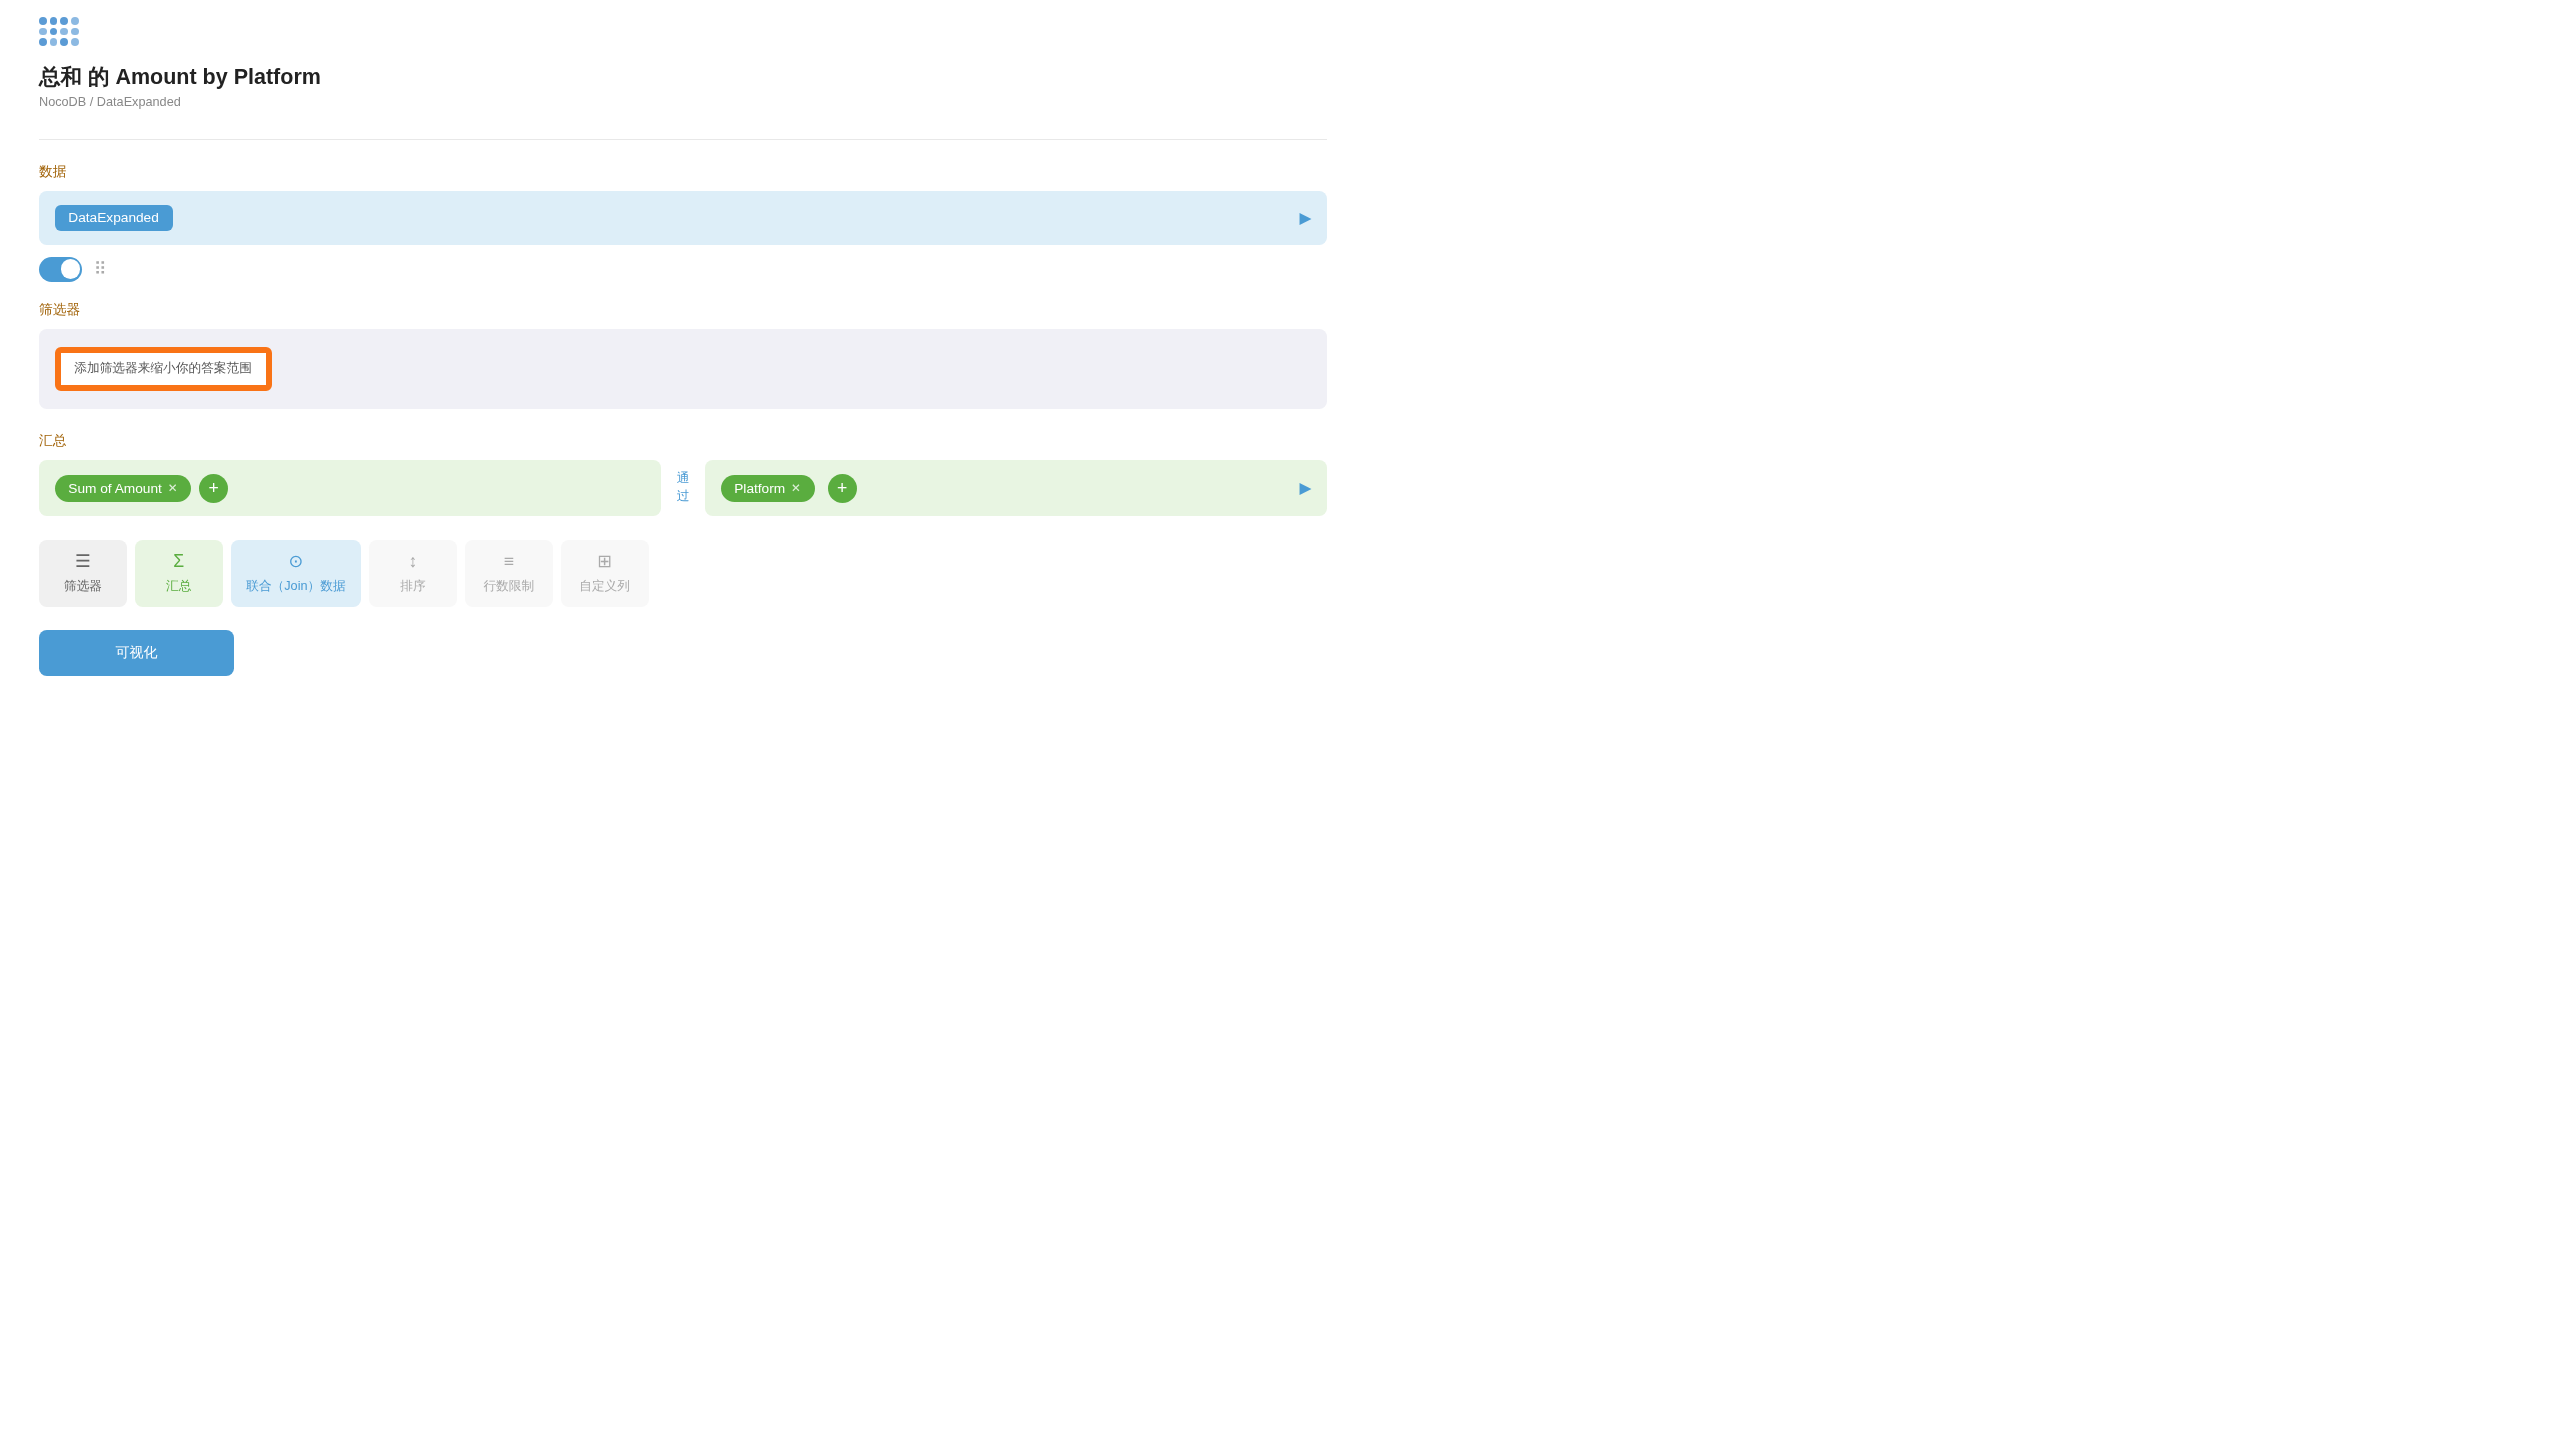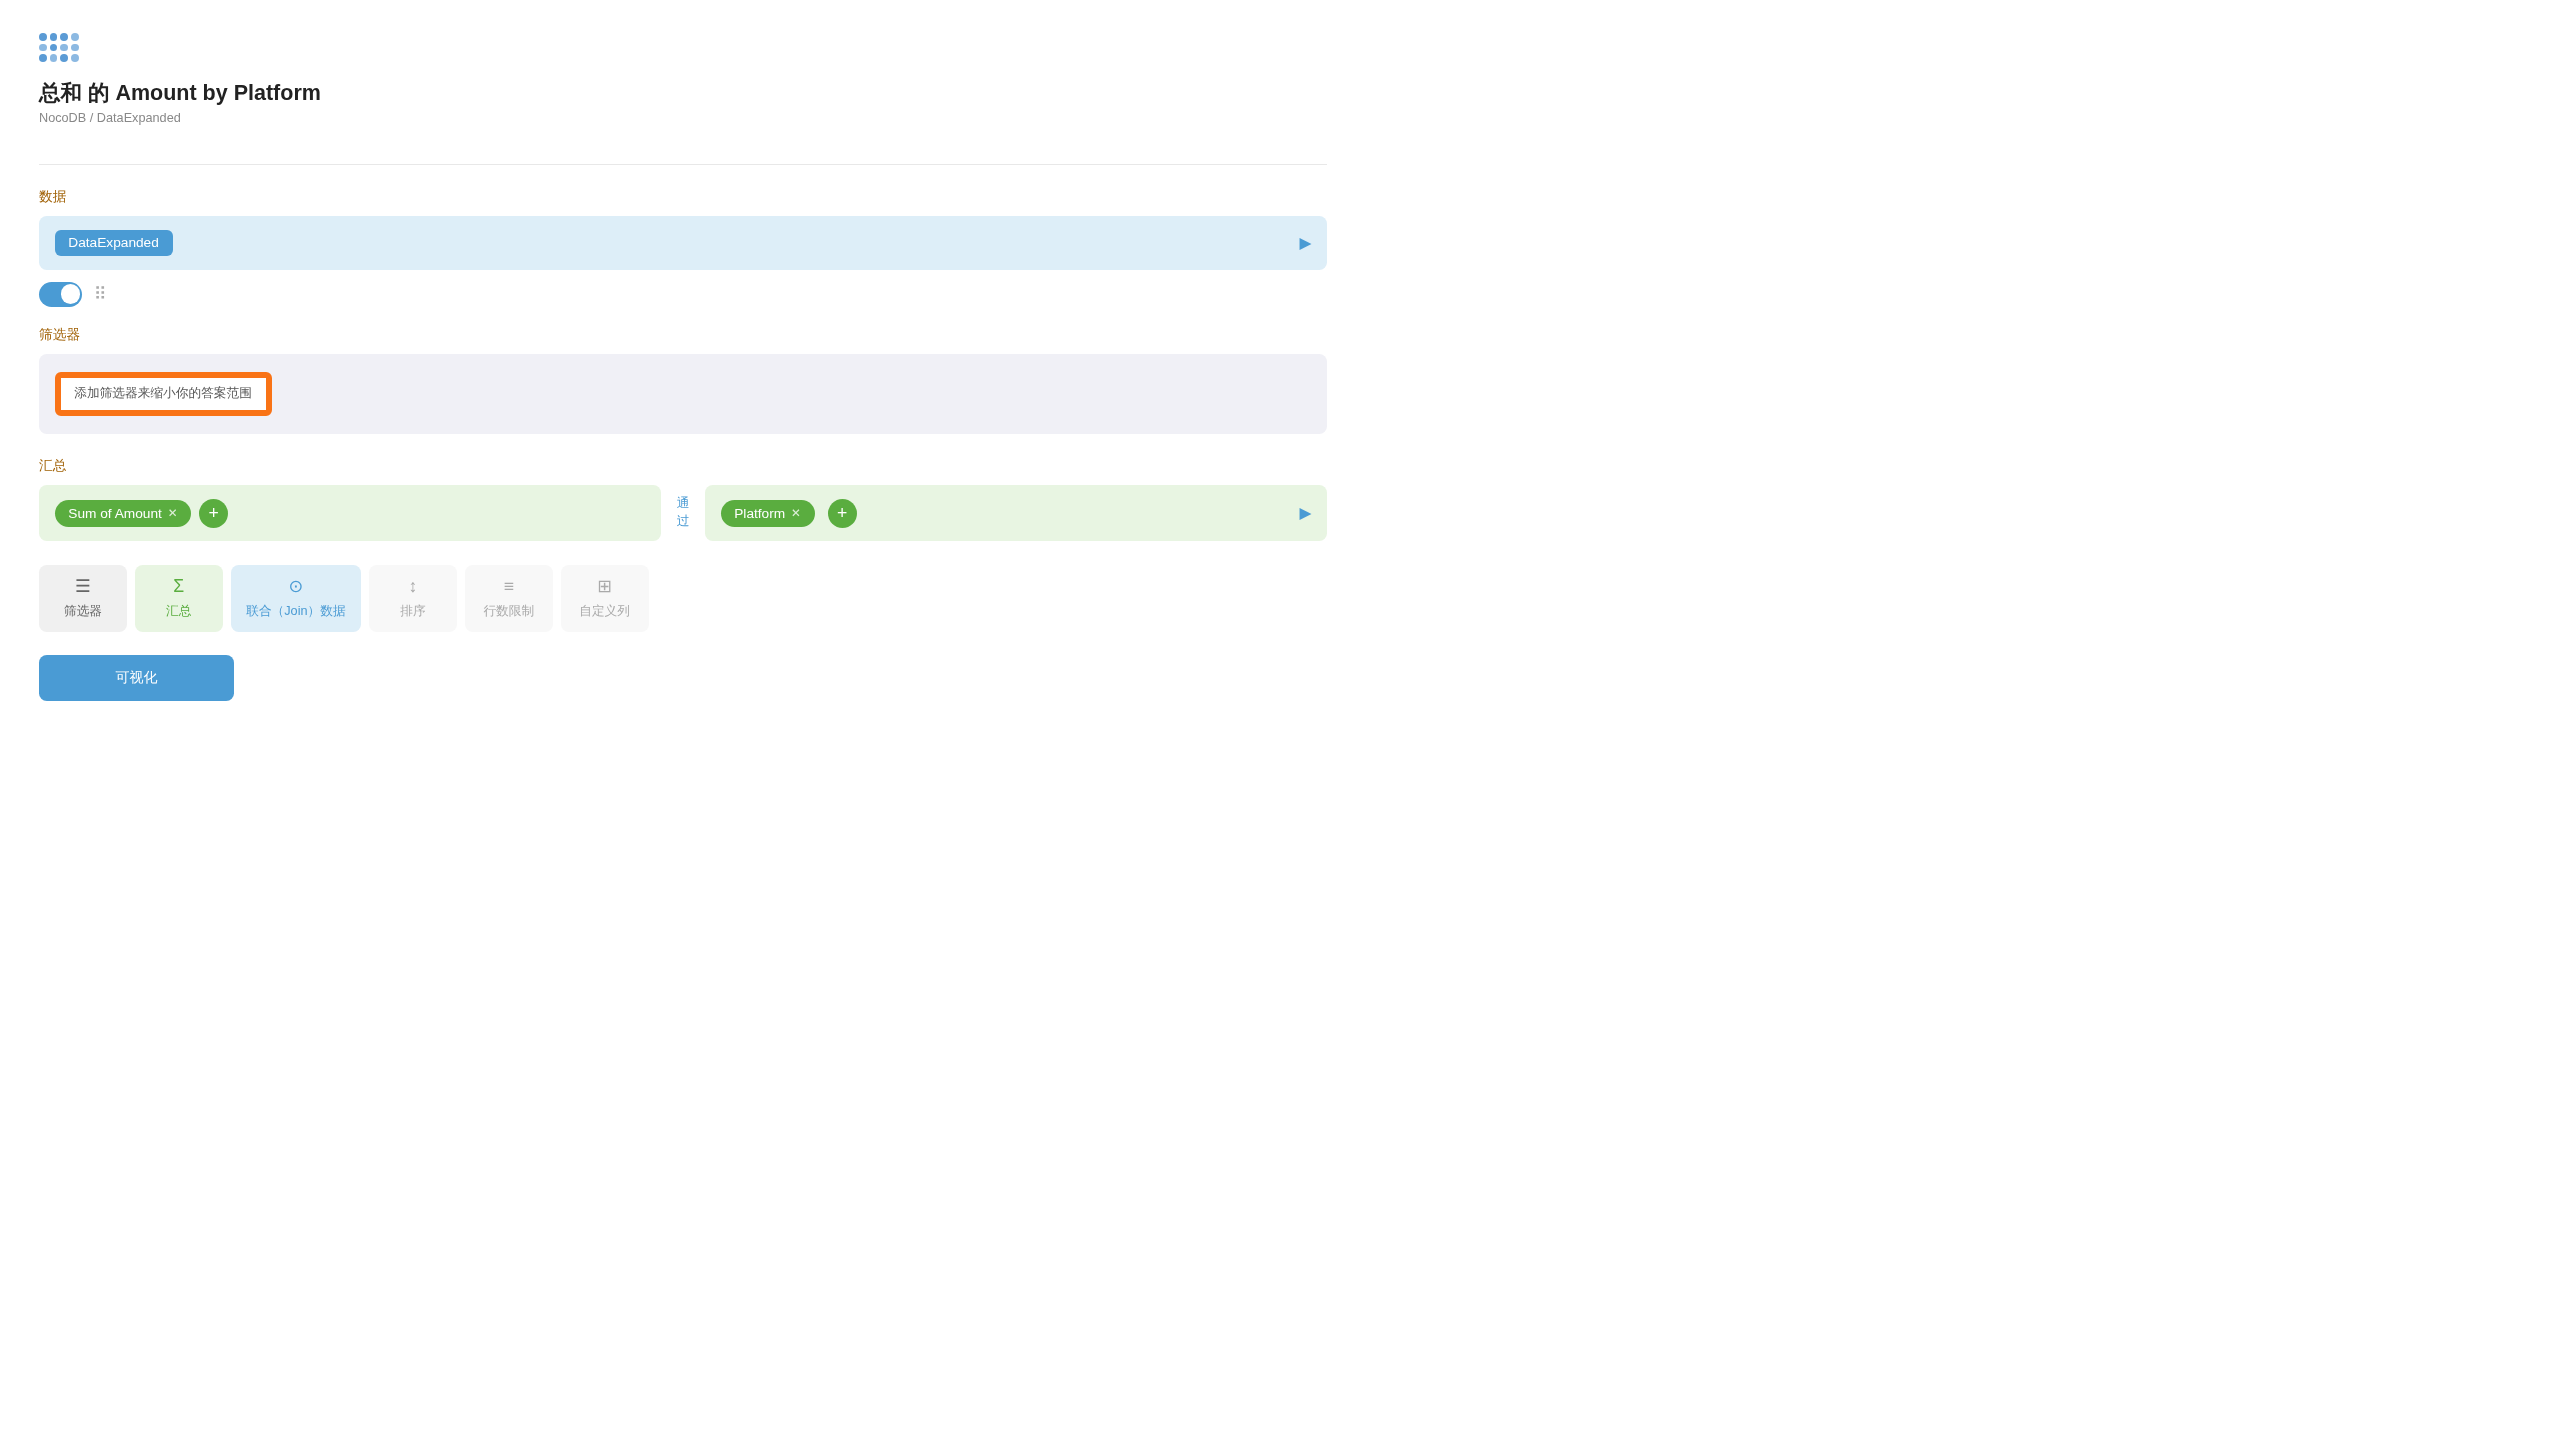--- a/index.html
+++ b/index.html
@@ -10,21 +10,21 @@
 
     body {
       font-family: -apple-system, BlinkMacSystemFont, 'Segoe UI', 'PingFang SC', 'Hiragino Sans GB', 'Microsoft YaHei', sans-serif;
       background: #ffffff;
       color: #333;
       min-height: 100vh;
     }
 
     .app-container {
       max-width: 1366px;
-      padding: 33px 39px;
+      padding: 17px 39px;
     }
 
     .logo-area {
       margin-bottom: 15.6px;
     }
 
     .logo-dots {
       display: grid;
       grid-template-columns: repeat(4, 7.8px);
       gap: 2.9px;
@@ -46,21 +46,21 @@
     .page-title {
       font-size: 21.5px;
       font-weight: 600;
       color: #222;
       margin-bottom: 3.9px;
     }
 
     .breadcrumb {
       font-size: 12.7px;
       color: #888;
-      margin-bottom: 39px;
+      margin-bottom: 30px;
     }
 
     .breadcrumb span {
       color: #888;
     }
 
     .divider {
       height: 1px;
       background: #e8e8e8;
       margin-bottom: 23.4px;

